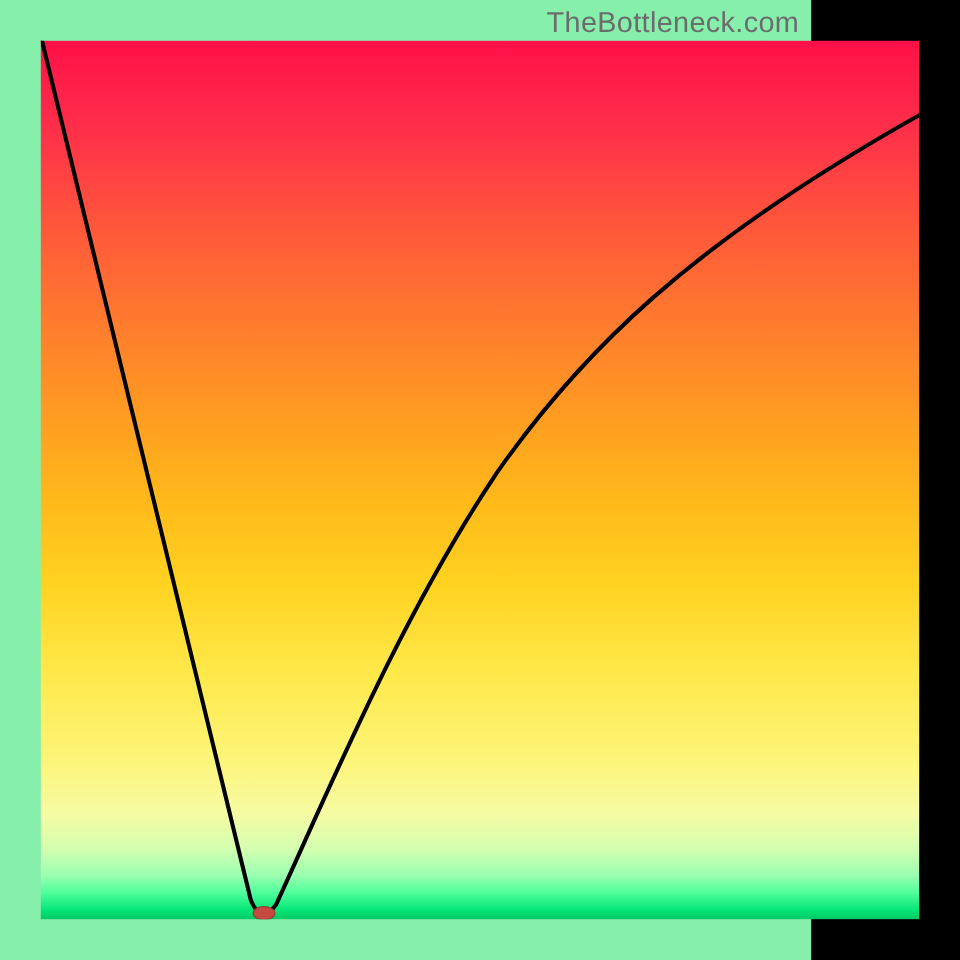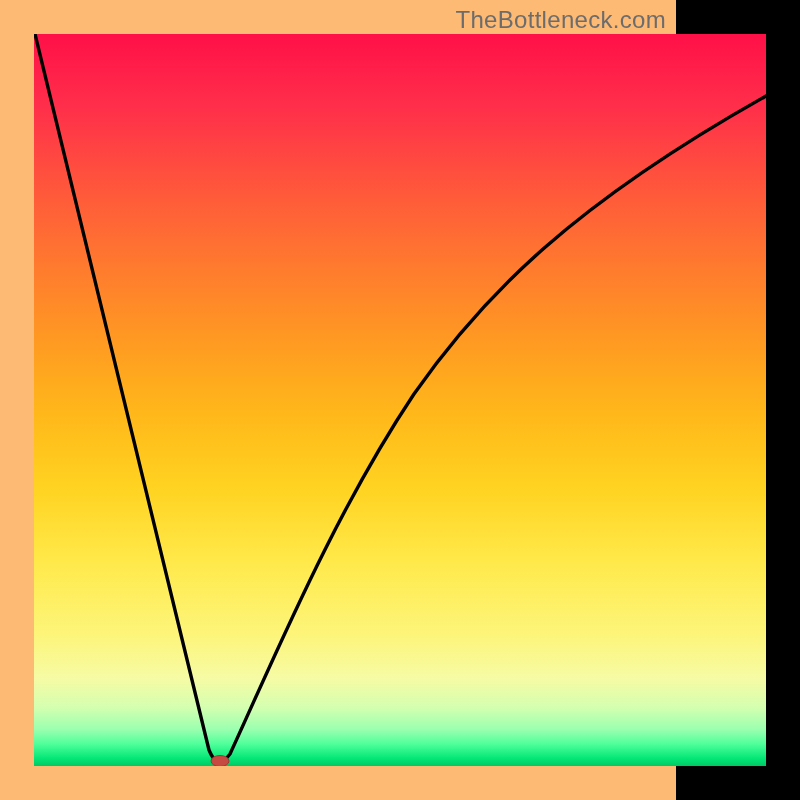--- a/index.html
+++ b/index.html
@@ -8,21 +8,21 @@
     width: 800px;
     height: 800px;
     overflow: hidden;
     background: #000;
     font-family: Arial, Helvetica, sans-serif;
   }
   .frame {
     position: relative;
     width: 676px;
     height: 800px;
-    background: #fdba74;
+    background: #86efac;
   }
   .plot-area {
     position: absolute;
     left: 34px;
     top: 34px;
     width: 732px;
     height: 732px;
     background: linear-gradient(to bottom,
       #ff1048 0%,
       #ff2f4a 10%,

